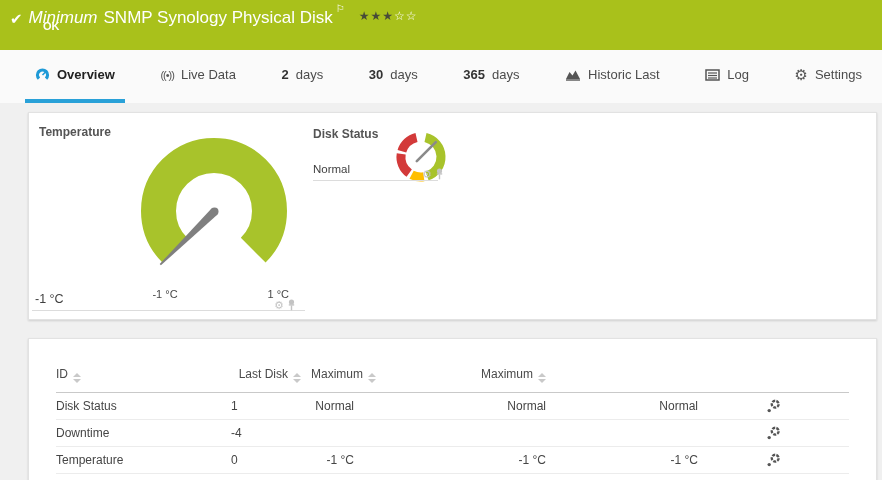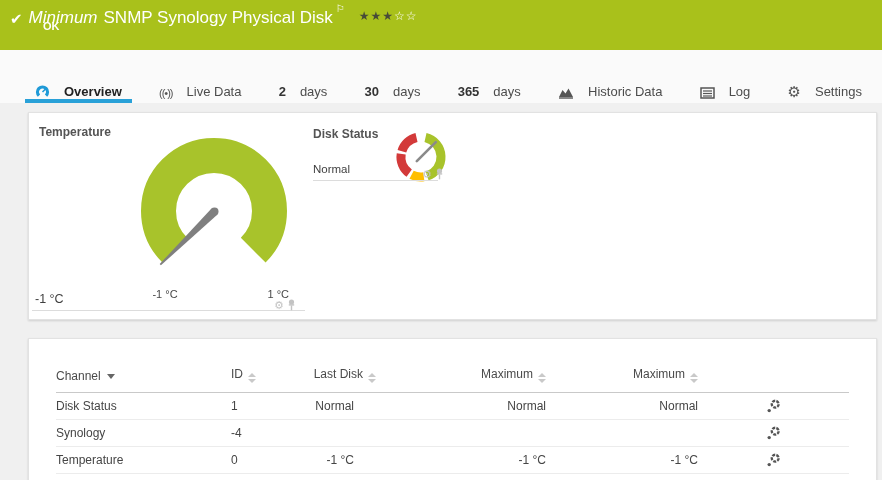--- a/index.html
+++ b/index.html
@@ -23,21 +23,21 @@
   .stars .filled { color:#474b38; }
   .stars .empty  { color:#ffffff; }
   .status-ok { position:absolute; left:43px; top:20px; font-size:11px; font-weight:bold; }
 
   
   .tab-bar {
     height:53px; background:#fafafa; display:flex; align-items:stretch;
     justify-content:space-between; padding:0 10px 0 25px;
   }
   .tab {
-    display:flex; align-items:flex-end; gap:14px; padding:0 10px;
+    display:flex; align-items:center; gap:7px; padding:0 10px;
     border-bottom:4px solid transparent; cursor:pointer;
     font-size:13px; color:#4c4c4c; white-space:nowrap;
   }
   .tab.active { border-bottom-color:#29a1d8; color:#222; font-weight:bold; }
   .tab-num { font-weight:bold; color:#333; }
   .live-glyph { font-size:11px; color:#555; letter-spacing:-1px; }
   .gear-glyph { font-size:15px; color:#555; line-height:1; }
   .tab-icon-svg { display:block; }
 
   
@@ -129,21 +129,21 @@
   </div>
   <div class="tab">
     <span class="tab-num">365</span>
     <span>days</span>
   </div>
   <div class="tab">
     <svg class="tab-icon-svg" width="16" height="13" viewBox="0 0 16 13">
       <polygon points="1,11 4.5,4 7.5,7.5 10.5,2.5 15,11" fill="#555"></polygon>
       <line x1="1" y1="12" x2="15" y2="12" stroke="#555" stroke-width="1.4"></line>
     </svg>
-    <span>Historic Data</span>
+    <span>Historic Last</span>
   </div>
   <div class="tab">
     <svg class="tab-icon-svg" width="15" height="12" viewBox="0 0 15 12">
       <rect x="1" y="1" width="13" height="10" fill="none" stroke="#555" stroke-width="1.5"></rect>
       <line x1="3" y1="4" x2="12" y2="4" stroke="#555" stroke-width="1.2"></line>
       <line x1="3" y1="6.5" x2="12" y2="6.5" stroke="#555" stroke-width="1.2"></line>
       <line x1="3" y1="9" x2="12" y2="9" stroke="#555" stroke-width="1.2"></line>
     </svg>
     <span>Log</span>
   </div>
@@ -199,21 +199,20 @@
         <line x1="4.5" y1="6.4" x2="4.5" y2="11.3" stroke="#c3c3c3" stroke-width="1.4"></line>
       </svg>
     </div>
     <div class="gauge-divider disk-divider"></div>
 
   </section>
 
   <section class="panel channels-panel">
 
     <div class="trow thead">
-      <div class="hcell"><span>Channel</span><span class="sort-desc"></span></div>
       <div class="hcell"><span>ID</span><span class="sort-stack">
             <i class="up"></i>
             <i class="down"></i>
           </span></div>
       <div class="hcell cell-r"><span>Last Disk</span><span class="sort-stack">
             <i class="up"></i>
             <i class="down"></i>
           </span></div>
       <div class="hcell cell-r"><span>Maximum</span><span class="sort-stack">
             <i class="up"></i>
@@ -234,21 +233,21 @@
       <div class="cell-r">Normal</div>
       <div class="gear-cell">
         <svg class="channel-settings-svg" width="15" height="15" viewBox="0 0 15 15">
           <circle cx="9.2" cy="5.2" r="3.4" fill="none" stroke="#555" stroke-width="2.4" stroke-dasharray="3 1.2"></circle>
           <circle cx="3.2" cy="11.6" r="1.7" fill="#555"></circle>
         </svg>
       </div>
     </div>
 
     <div class="trow tbody-row">
-      <div>Synology</div>
+      <div>Downtime</div>
       <div>-4</div>
       <div class="cell-r cell-lastvalue"></div>
       <div class="cell-r"></div>
       <div class="cell-r"></div>
       <div class="gear-cell">
         <svg class="channel-settings-svg" width="15" height="15" viewBox="0 0 15 15">
           <circle cx="9.2" cy="5.2" r="3.4" fill="none" stroke="#555" stroke-width="2.4" stroke-dasharray="3 1.2"></circle>
           <circle cx="3.2" cy="11.6" r="1.7" fill="#555"></circle>
         </svg>
       </div>

